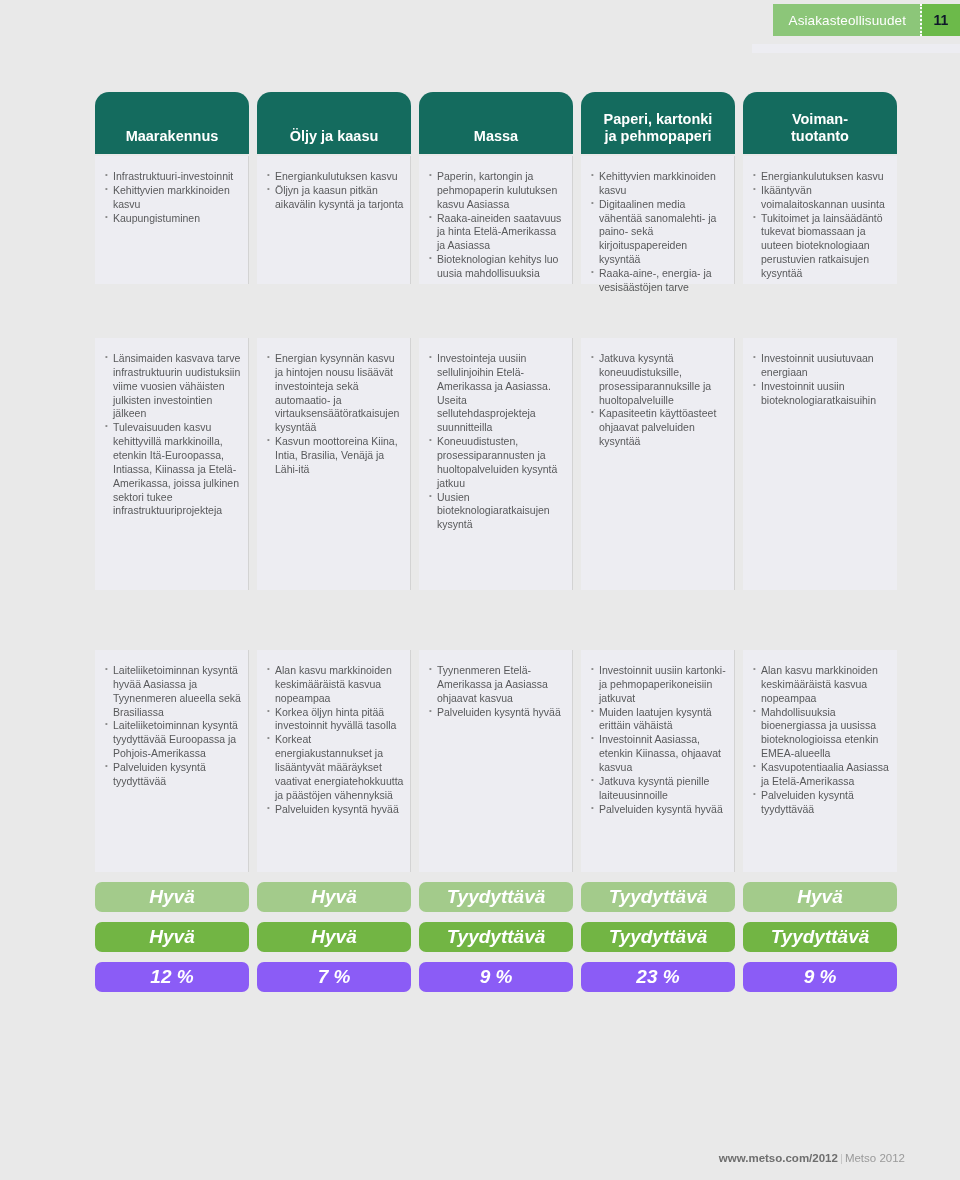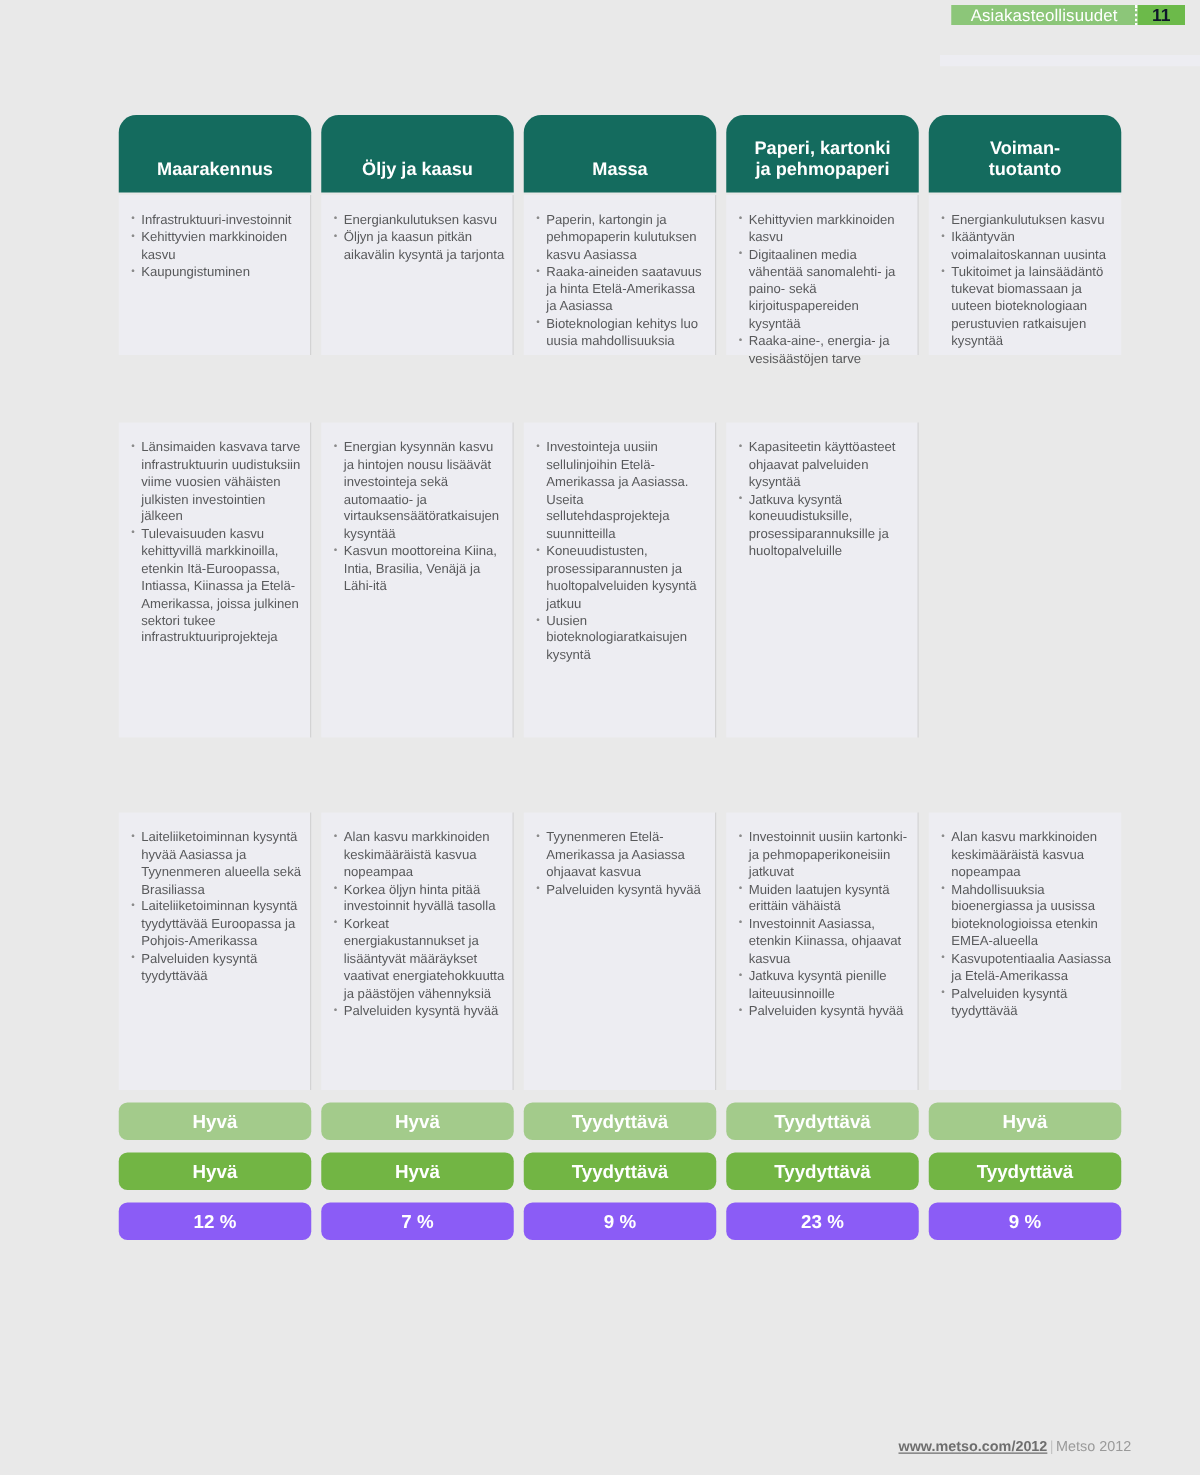--- a/index.html
+++ b/index.html
@@ -13,24 +13,24 @@
     font-family: "Liberation Sans", sans-serif;
     position: relative;
     overflow: hidden;
     color: #58595b;
   }
 
   
   .header-tab {
     position: absolute;
     top: 4px;
-    right: 12px;
+    right: 0;
     display: flex;
     align-items: stretch;
-    height: 16px;
+    height: 32px;
   }
   .header-tab .tab-title {
     background: #8cc679;
     color: #ffffff;
     font-size: 13.5px;
     padding: 0 14px 0 16px;
     display: flex;
     align-items: center;
     letter-spacing: .1px;
     border-right: 2px dotted #ffffff;
@@ -134,38 +134,39 @@
 
   
   .pill-row { margin-top: 10px; }
   .pill {
     border-radius: 7px;
     height: 30px;
     display: flex;
     align-items: center;
     justify-content: center;
     color: #ffffff;
-    font-size: 15px;
+    font-size: 19px;
     font-weight: bold;
     box-sizing: border-box;
+    font-style: italic;
   }
   .pill-a { background: #a3cb8b; }
   .pill-b { background: #72b544; }
   .pill-c { background: #8b5cf6; }
   .pill-d { background: #10453c; }
 
   
   .footer {
     position: absolute;
     right: 55px;
     bottom: 16px;
     font-size: 11.5px;
     color: #9a9a9a;
   }
-  .footer b { color: #6e6e6e; text-decoration: underline; }
+  .footer b { color: #6e6e6e; }
   .footer .sep { color: #c4c4c4; padding: 0 2px; }
 </style>
 </head>
 <body>
 
 <div class="header-tab">
   <div class="tab-title">Asiakasteollisuudet</div>
   <div class="tab-page">11</div>
 </div>
 <div class="header-underline"></div>
@@ -277,22 +278,30 @@
         <ul>
           <li>Investointeja uusiin sellulinjoihin Etelä-Amerikassa ja Aasiassa. Useita sellutehdasprojekteja suunnitteilla</li>
           <li>Koneuudistusten, prosessiparannusten ja huoltopalveluiden kysyntä jatkuu</li>
           <li>Uusien bioteknologiaratkaisujen kysyntä</li>
         </ul>
       </div>
     </div>
     <div class="col band-white">
       <div class="band-cell">
         <ul>
+          <li>Jatkuva kysyntä koneuudistuksille, prosessiparannuksille ja huoltopalveluille</li>
           <li>Kapasiteetin käyttöasteet ohjaavat palveluiden kysyntää</li>
-          <li>Jatkuva kysyntä koneuudistuksille, prosessiparannuksille ja huoltopalveluille</li>
+        </ul>
+      </div>
+    </div>
+    <div class="col band-white">
+      <div class="band-cell last">
+        <ul>
+          <li>Investoinnit uusiutuvaan energiaan</li>
+          <li>Investoinnit uusiin bioteknologiaratkaisuihin</li>
         </ul>
       </div>
     </div>
   </div>
 
   <div class="spacer-md"></div>
 
   <div class="row band row-3">
     <div class="col band-white">
       <div class="band-cell">

